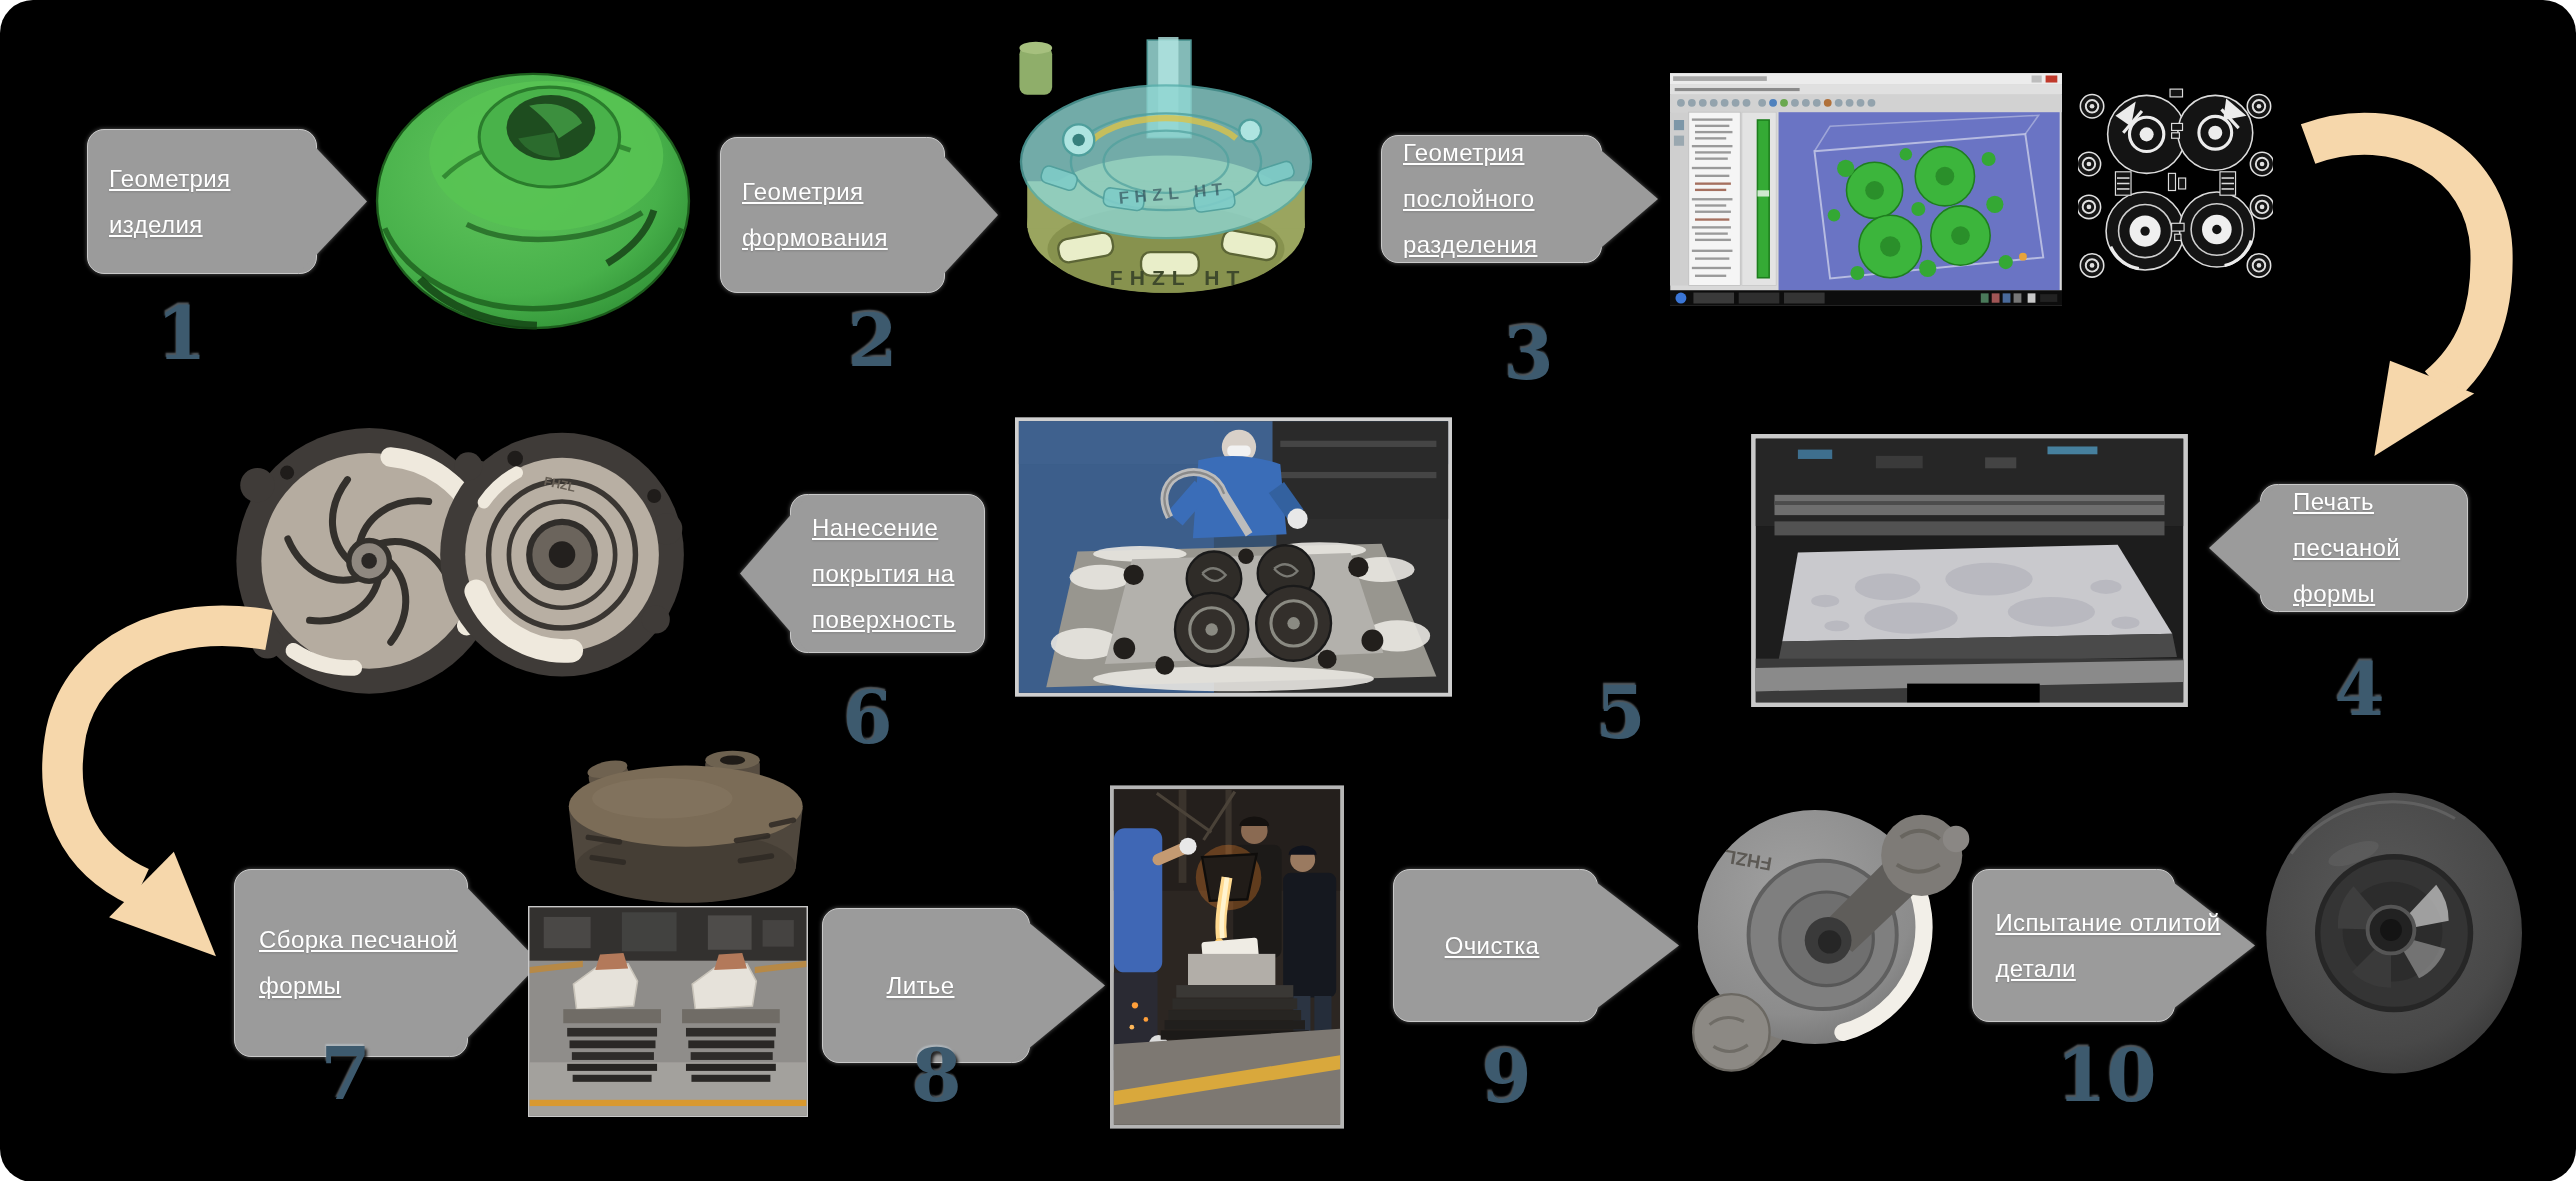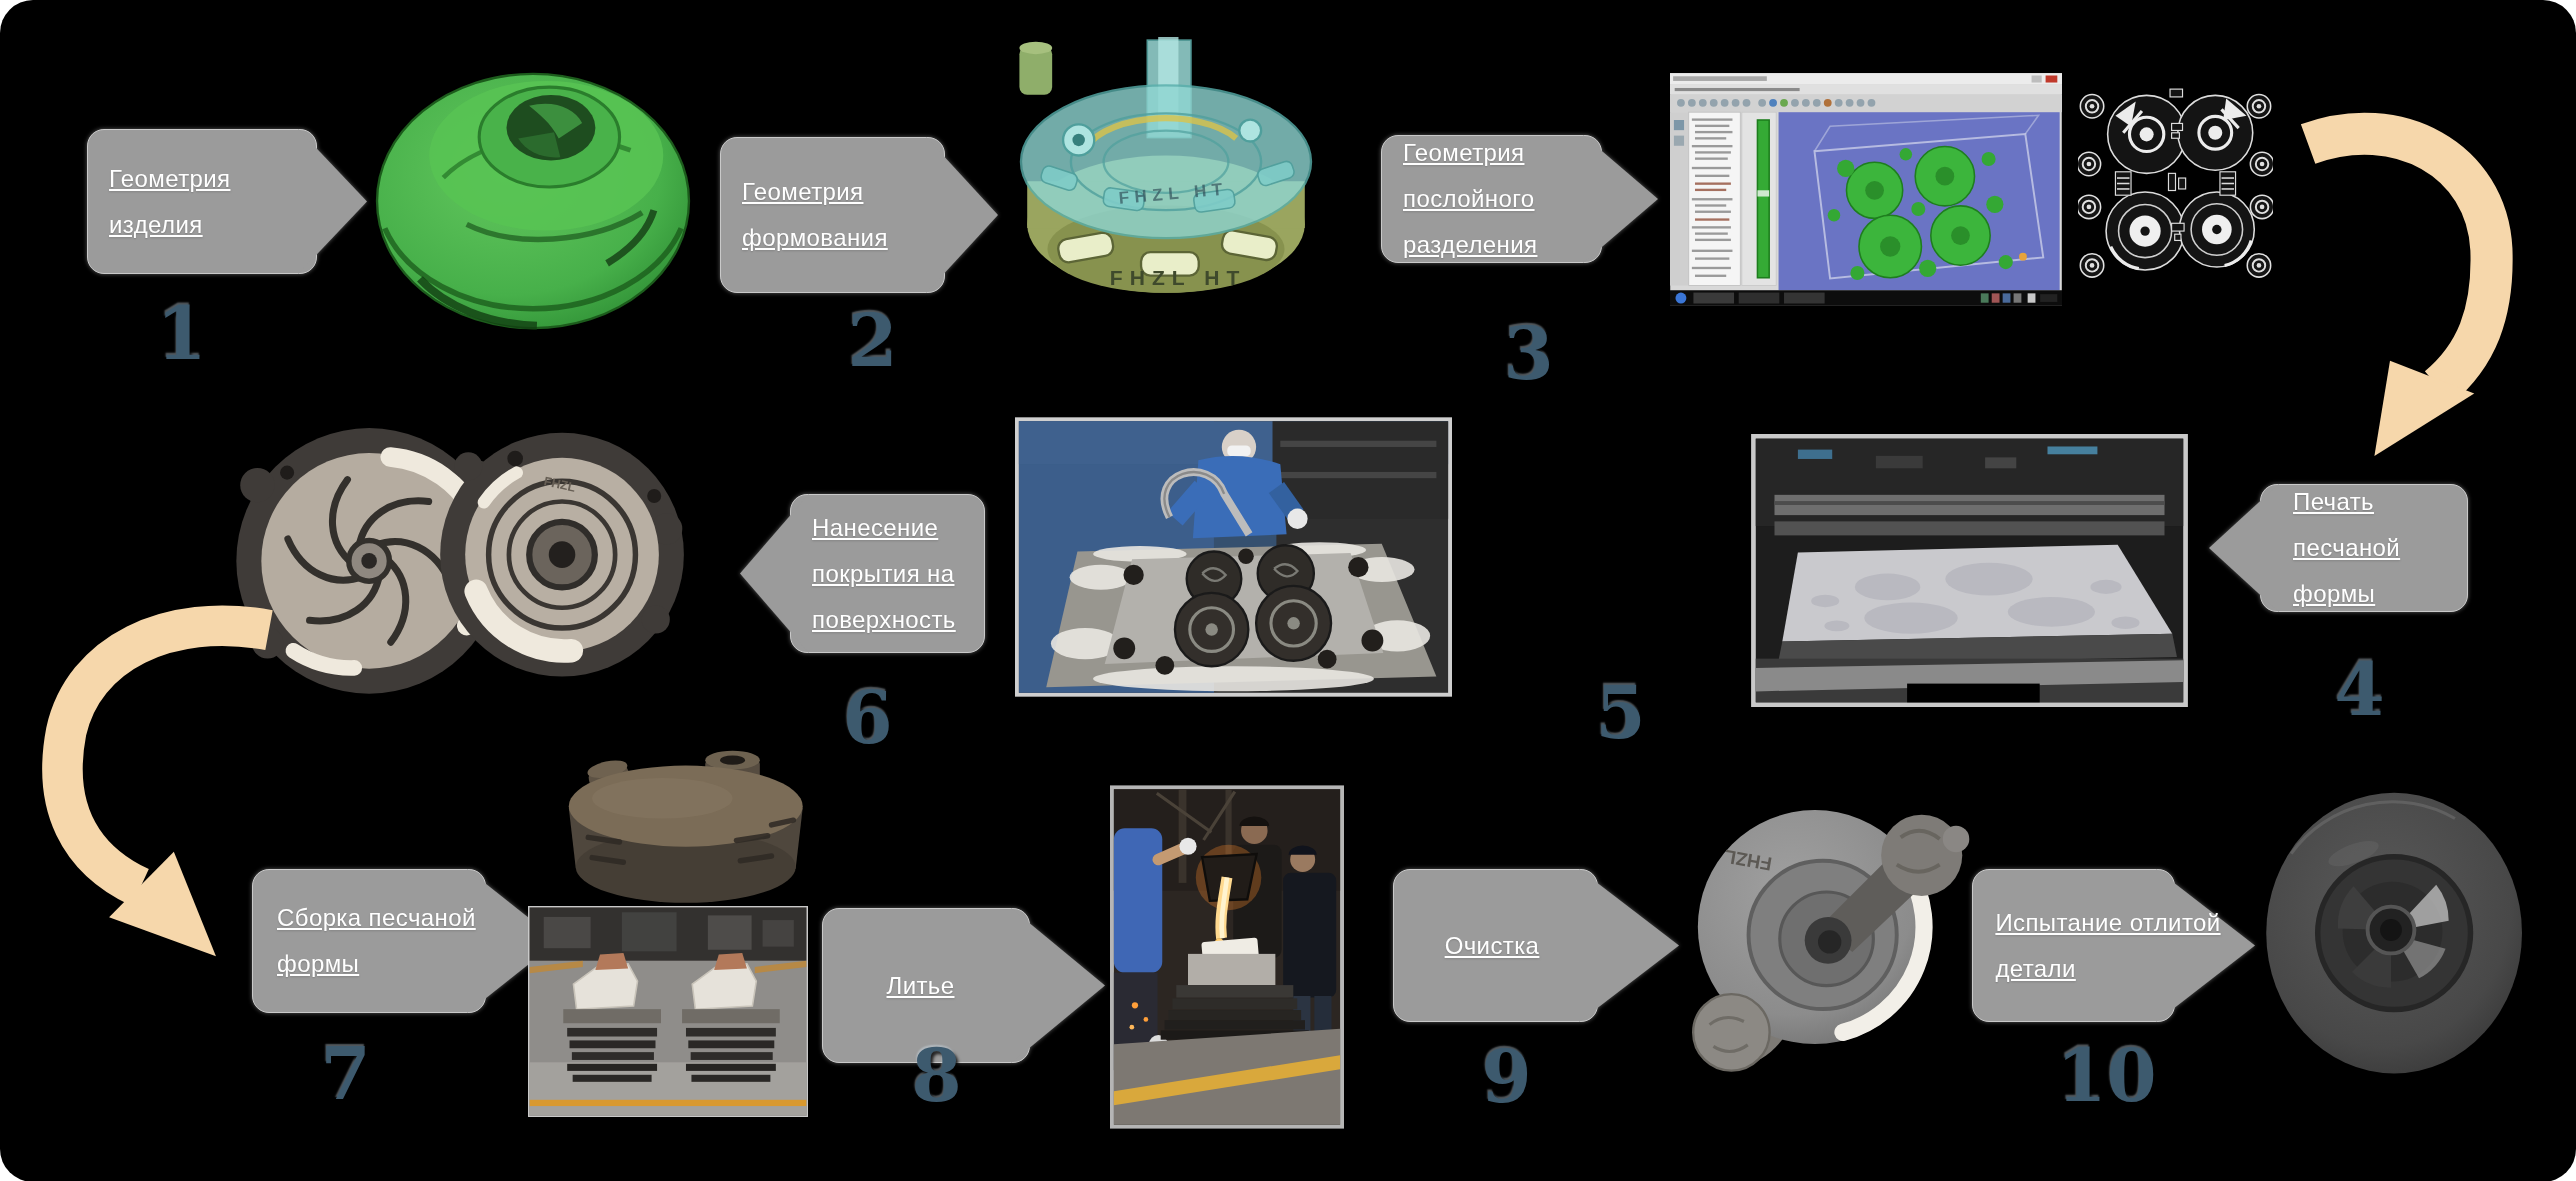--- a/index.html
+++ b/index.html
@@ -444,21 +444,21 @@
   </div>
   <div class="step-number" style="left:809px;top:675px;">6</div>
 
   <div class="img" style="left:35px;top:605px;width:273px;height:363px;">
     <svg viewBox="0 0 350 465">
       <path d="M 300 32 C 170 8 62 62 40 162 C 22 256 55 325 135 362" fill="none" stroke="var(--flow_arrow,#f6d7ab)" stroke-width="52"></path>
       <polygon points="95,400 178,316 232,450" fill="var(--flow_arrow,#f6d7ab)"></polygon>
     </svg>
   </div>
 
-  <div class="step-arrow right" style="left:252px;top:869px;width:306px;height:144px;--tip:83px;">
+  <div class="step-arrow right" style="left:234px;top:869px;width:306px;height:188px;--tip:83px;">
     <div class="arrow-body"></div>
     <div class="arrow-tip"></div>
     <div class="arrow-label" style="padding:0 75px 0 25px;">Сборка песчаной формы</div>
   </div>
   <div class="step-number" style="left:287px;top:1031px;">7</div>
 
   <div class="img" style="left:545px;top:750px;width:262px;height:170px;">
     <svg viewBox="0 0 335 218">
       <g transform="rotate(-12 86 55)">
         <rect x="60" y="22" width="52" height="68" rx="10" fill="#5d5244"></rect>

